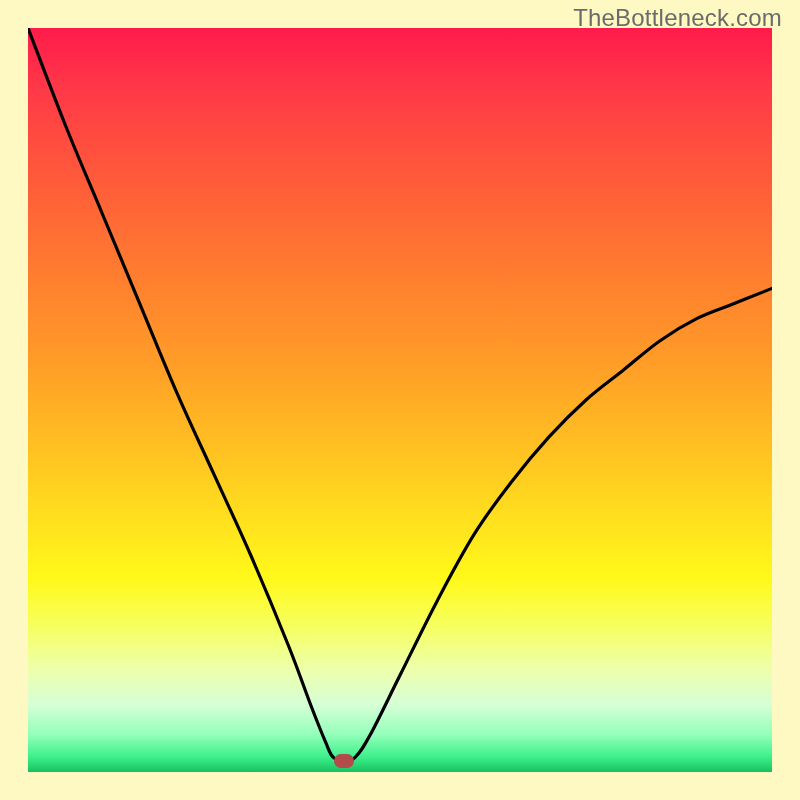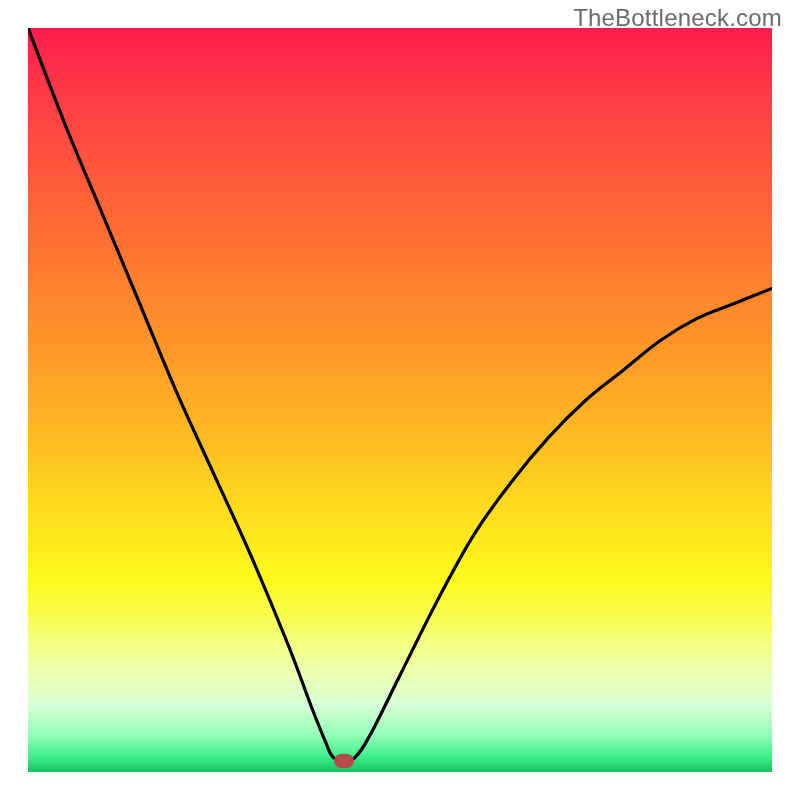--- a/index.html
+++ b/index.html
@@ -1,21 +1,21 @@
 <!DOCTYPE html>
 <html><head>
 <meta charset="utf-8">
 <style>
   * { margin: 0; padding: 0; box-sizing: border-box; }
   html, body { width: 800px; height: 800px; overflow: hidden; background: #000; }
   .frame {
     position: relative;
     width: 800px;
     height: 800px;
-    background: #ffffff;
+    background: #fef9c3;
   }
   .watermark {
     position: absolute;
     top: 4px;
     right: 18px;
     font-family: Arial, Helvetica, sans-serif;
     font-size: 24px;
     font-weight: 500;
     color: #6b6b6b;
     letter-spacing: 0.2px;

